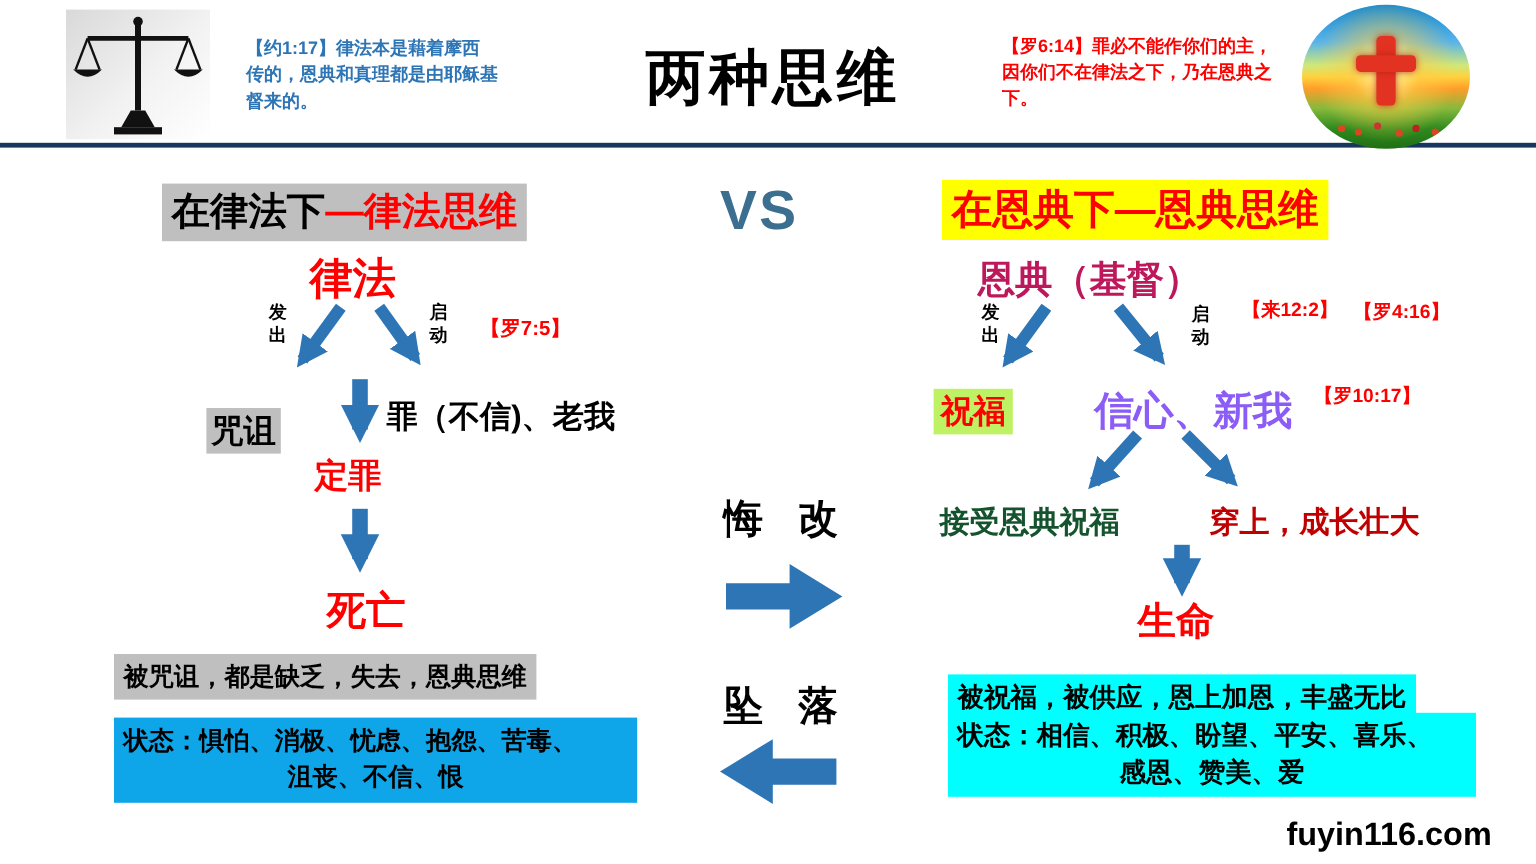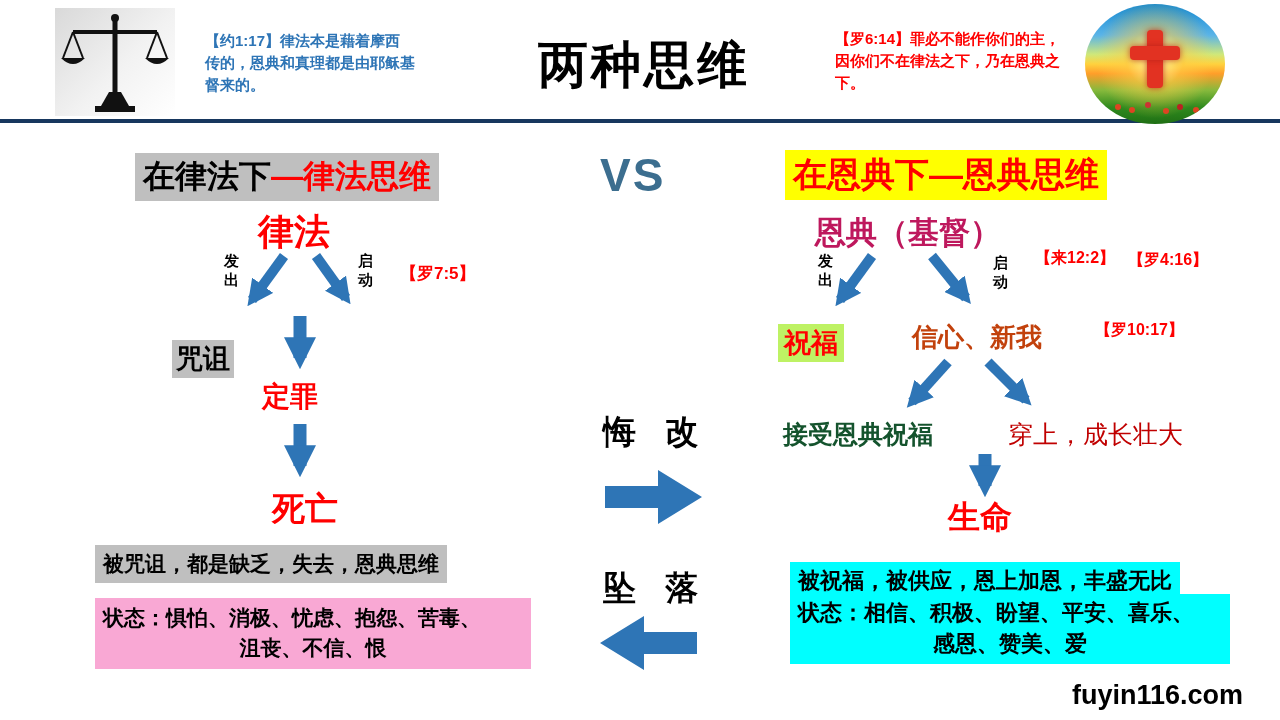--- a/index.html
+++ b/index.html
@@ -35,39 +35,39 @@
   .vlabel{width:20px;font-size:15px;font-weight:bold;color:#000;line-height:1.25;word-break:break-all;}
   .law-fachu{left:224px;top:252px;}
   .law-qidong{left:358px;top:252px;}
   .ref{color:#FF0000;font-weight:bold;font-size:17px;}
   .ref-luo75{left:400px;top:262px;}
   .curse{left:172px;top:340px;background:#BFBFBF;color:#000;font-size:27px;font-weight:bold;padding:1px 4px;}
   .sin{left:322px;top:330px;font-size:26px;font-weight:bold;color:#000;}
   .condemn{left:262px;top:378px;font-size:28px;color:#FF0000;font-weight:bold;}
   .death{left:272px;top:487px;font-size:33px;color:#FF0000;font-weight:bold;}
   .gray-box1{left:95px;top:545px;background:#BFBFBF;color:#000;font-size:21px;font-weight:bold;padding:5px 8px;}
-  .gray-box2{left:95px;top:598px;width:420px;background:#f9a8d4;color:#000;font-size:21px;font-weight:bold;padding:5px 8px;line-height:1.45;}
+  .gray-box2{left:95px;top:598px;width:420px;background:#0ea5e9;color:#000;font-size:21px;font-weight:bold;padding:5px 8px;line-height:1.45;}
   .gray-box2 .line2{text-align:center;}
 
   
   .repent{left:603px;top:410px;font-size:33px;font-weight:bold;color:#000;letter-spacing:10px;}
   .fall{left:603px;top:566px;font-size:33px;font-weight:bold;color:#000;letter-spacing:10px;}
 
   
   .grace-root{left:815px;top:212px;font-size:31px;color:#be185d;font-weight:bold;}
   .grace-fachu{left:818px;top:252px;}
   .grace-qidong{left:993px;top:254px;}
   .ref-sm{color:#FF0000;font-weight:bold;font-size:16px;}
   .ref-lai122{left:1035px;top:248px;}
   .ref-luo416{left:1128px;top:250px;}
   .blessing{left:778px;top:324px;background:#bef264;color:#FF0000;font-size:27px;font-weight:bold;padding:1px 6px;}
-  .faith{left:912px;top:320px;color:#c2410c;font-size:26px;font-weight:bold;}
+  .faith{left:912px;top:320px;color:#8b5cf6;font-size:33px;font-weight:bold;}
   .ref-luo1017{left:1095px;top:320px;}
   .receive{left:783px;top:418px;color:#14532d;font-size:25px;font-weight:bold;}
-  .puton{left:1008px;top:418px;color:#C00000;font-size:25px;font-weight:normal;}
+  .puton{left:1008px;top:418px;color:#C00000;font-size:25px;font-weight:bold;}
   .life{left:948px;top:496px;color:#FF0000;font-size:32px;font-weight:bold;}
   .cyan-box1{left:790px;top:550px;background:#00FFFF;color:#000;font-size:22px;font-weight:bold;padding:4px 8px;margin-top:12px;}
   .cyan-box2{left:790px;top:594px;width:424px;background:#00FFFF;color:#000;font-size:22px;font-weight:bold;padding:4px 8px;line-height:1.4;}
   .cyan-box2 .line2{text-align:center;}
 
   .watermark{left:1072px;top:680px;font-size:27px;font-weight:bold;color:#000;}
 
   .arrow-layer{position:absolute;left:0;top:0;width:1280px;height:720px;z-index:1;pointer-events:none;}
   .txt{z-index:2;}
 </style>
@@ -135,20 +135,21 @@
     <span>在律法下</span><span class="red">—律法思维</span>
   </div>
   <div class="abs vs txt">VS</div>
   <div class="abs heading-right txt">在恩典下—恩典思维</div>
 
   <div class="abs law-root txt">律法</div>
   <div class="abs vlabel law-fachu txt">发出</div>
   <div class="abs vlabel law-qidong txt">启动</div>
   <div class="abs ref ref-luo75 txt">【罗7:5】</div>
   <div class="abs curse txt">咒诅</div>
+  <div class="abs sin txt">罪（不信)、老我</div>
   <div class="abs condemn txt">定罪</div>
   <div class="abs death txt">死亡</div>
   <div class="abs gray-box1 txt">被咒诅，都是缺乏，失去，恩典思维</div>
   <div class="abs gray-box2 txt">
     <div>状态：惧怕、消极、忧虑、抱怨、苦毒、</div>
     <div class="line2">沮丧、不信、恨</div>
   </div>
 
   <div class="abs repent txt">悔 改</div>
   <div class="abs fall txt">坠 落</div>

